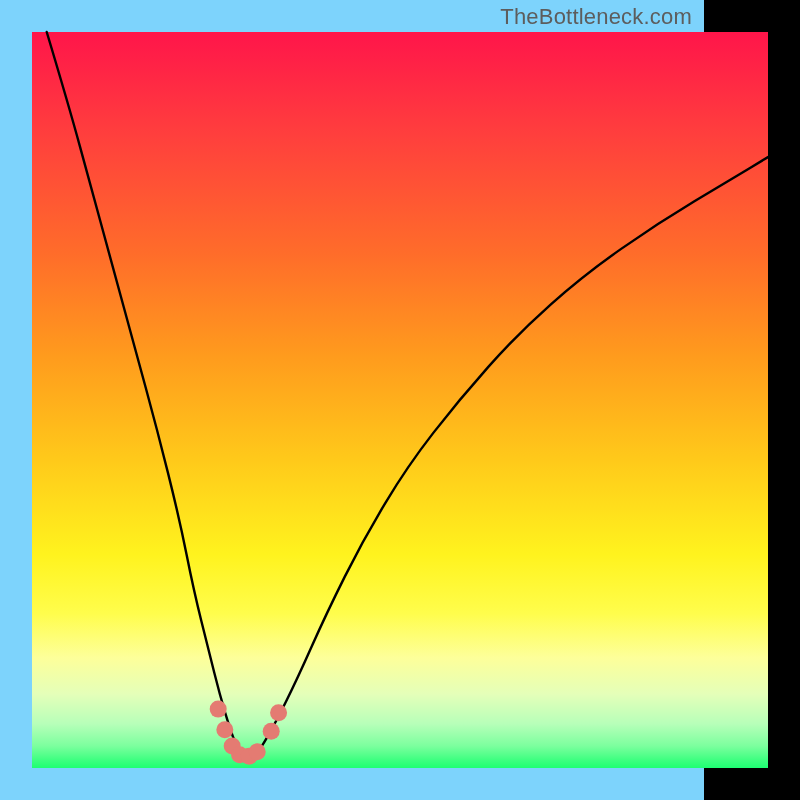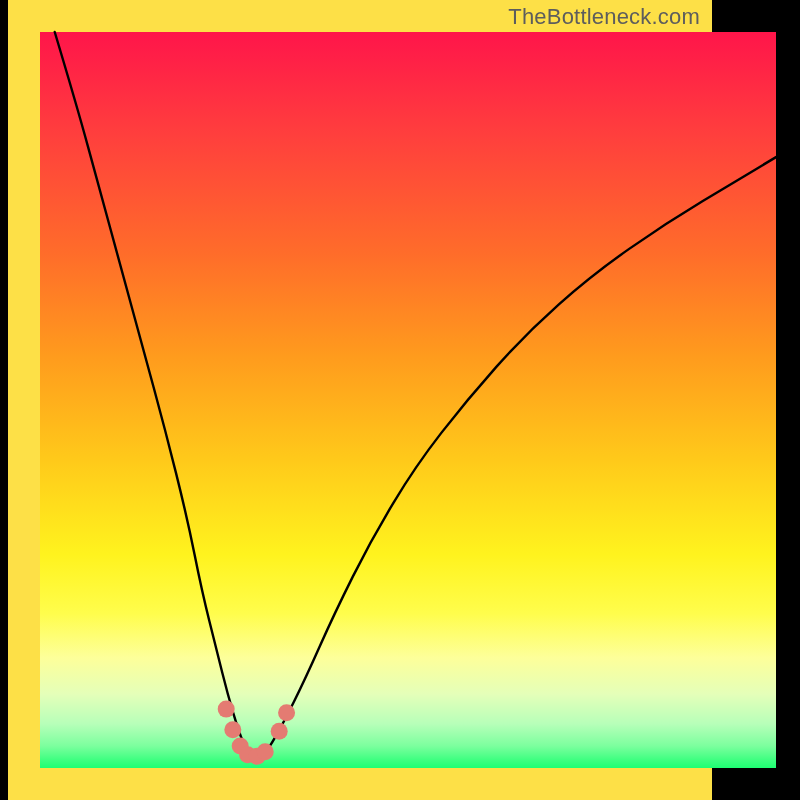--- a/index.html
+++ b/index.html
@@ -6,25 +6,25 @@
     margin: 0;
     padding: 0;
     width: 800px;
     height: 800px;
     overflow: hidden;
     background: #000;
     font-family: Arial, Helvetica, sans-serif;
   }
   .frame {
     position: absolute;
-    left: 8px;
+    left: 0;
     top: 0;
     width: 704px;
     height: 800px;
-    background: #fde047;
+    background: #7dd3fc;
   }
   .plot {
     position: absolute;
     left: 32px;
     top: 32px;
     width: 736px;
     height: 736px;
     background: linear-gradient(to bottom,
       #ff154a 0%,
       #ff3f3d 14%,

